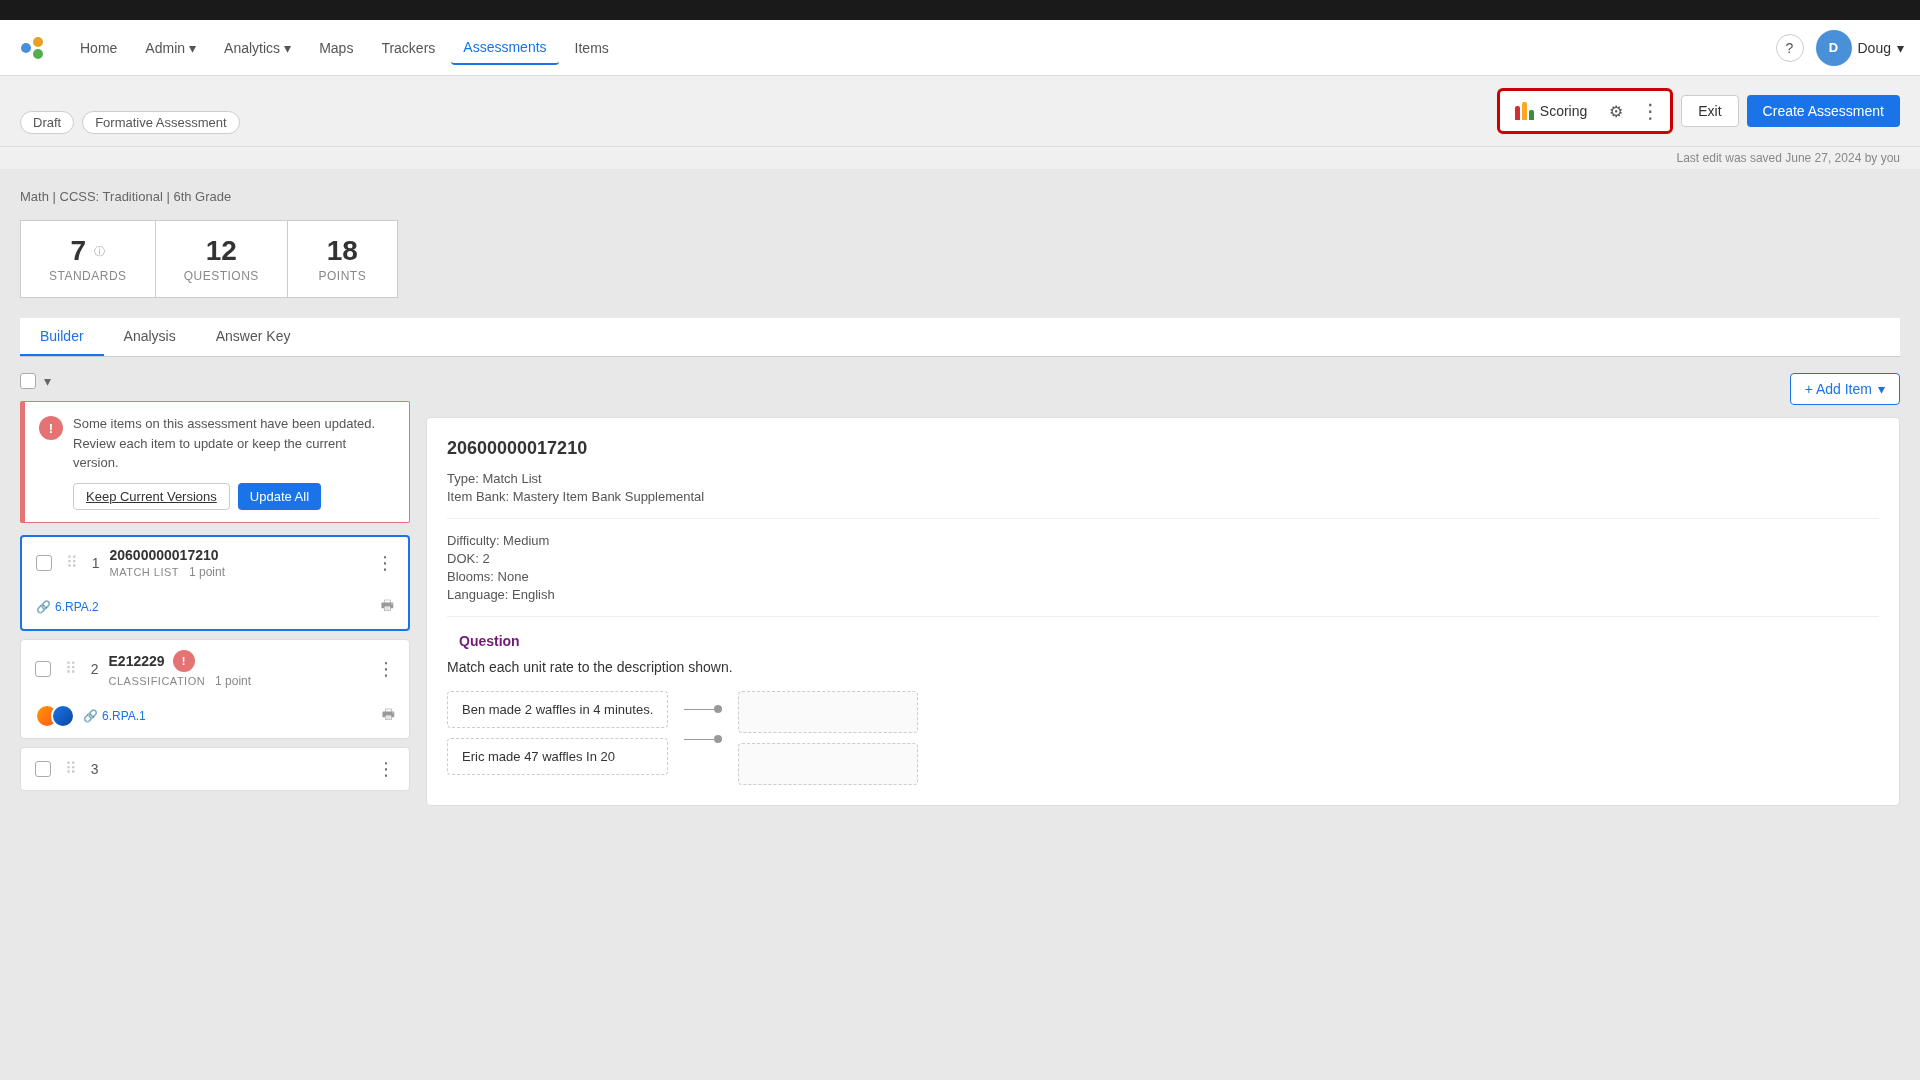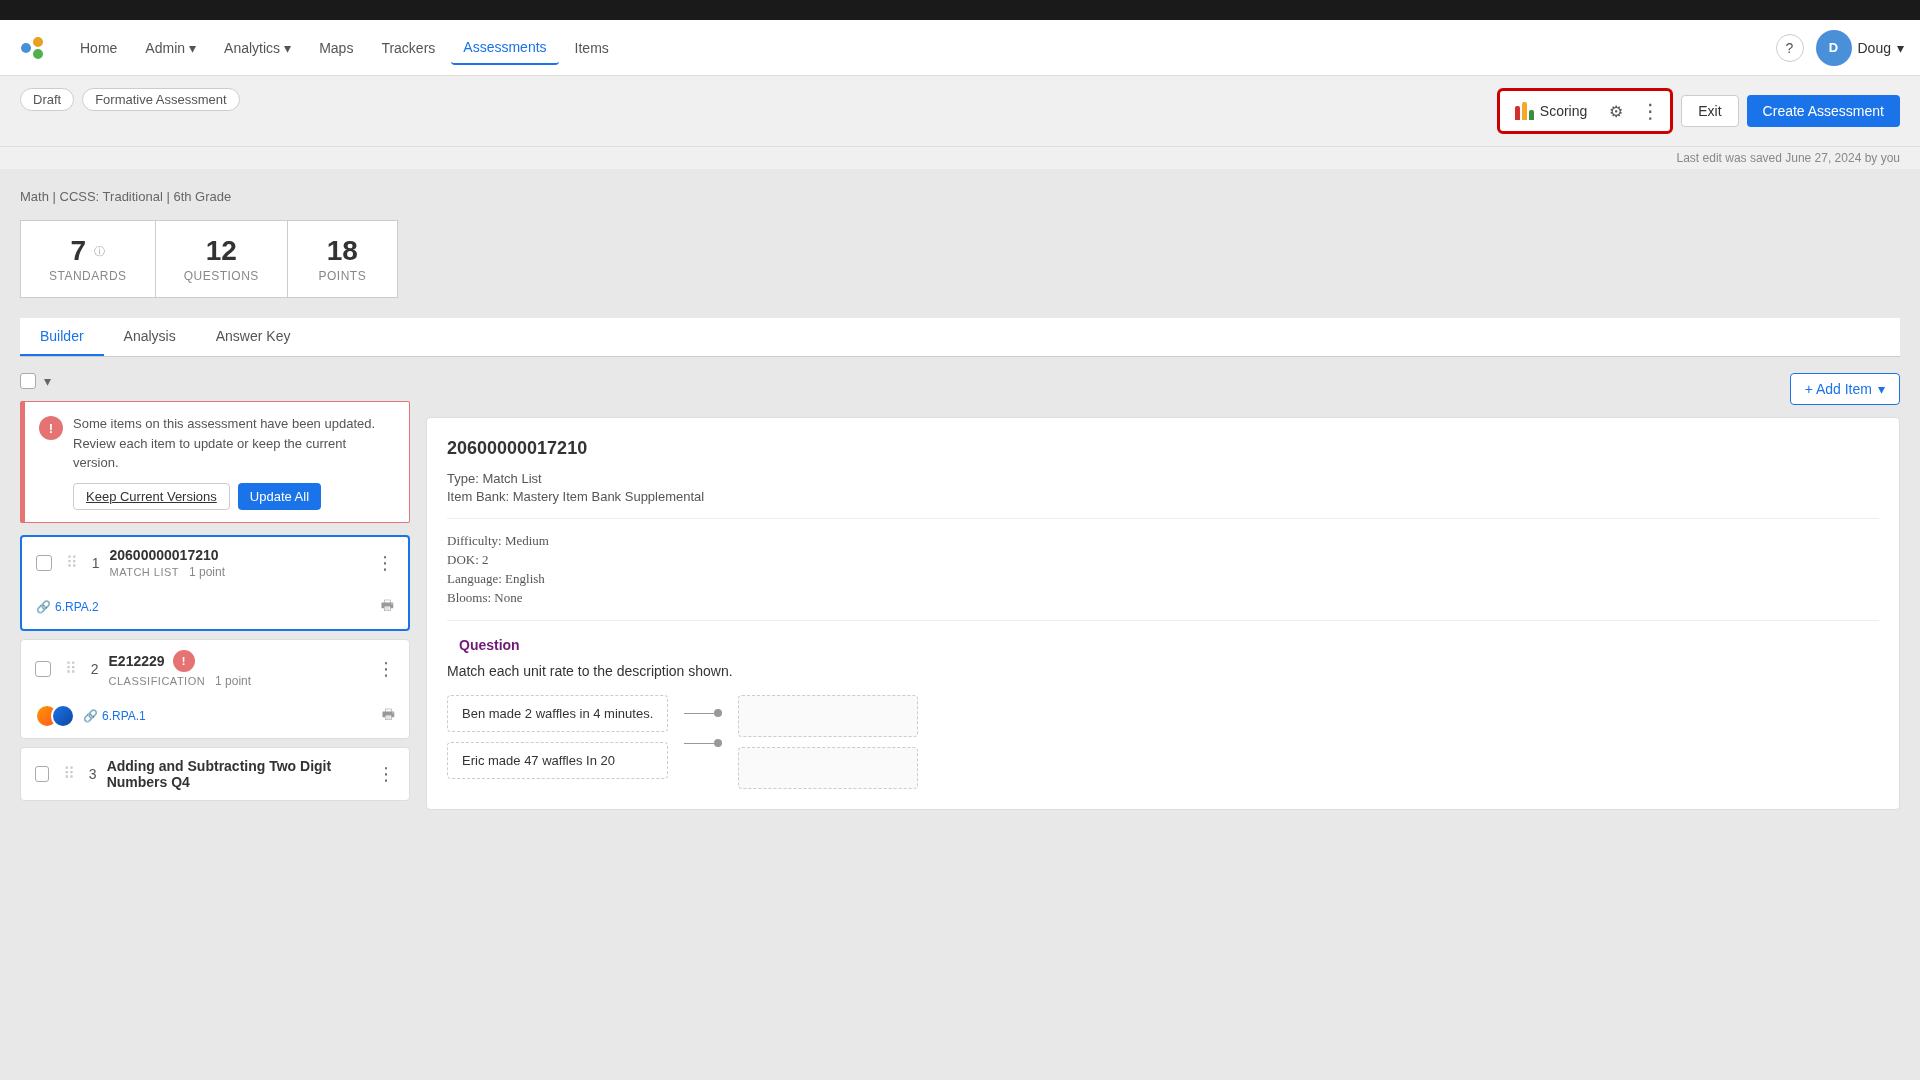--- a/index.html
+++ b/index.html
@@ -15,21 +15,21 @@
     .nav-links { display: flex; align-items: center; gap: 4px; flex: 1; }
     .nav-link { padding: 8px 12px; color: #555; cursor: pointer; font-size: 14px; border-radius: 4px; }
     .nav-link.active { color: #1a73e8; border-bottom: 2px solid #1a73e8; font-weight: 500; }
     .nav-link-dropdown { display: flex; align-items: center; gap: 4px; }
     .nav-right { display: flex; align-items: center; gap: 12px; margin-left: auto; }
     .nav-help { width: 28px; height: 28px; border-radius: 50%; border: 1px solid #ccc; display: flex; align-items: center; justify-content: center; cursor: pointer; color: #555; font-size: 14px; }
     .nav-user { display: flex; align-items: center; gap: 6px; cursor: pointer; font-size: 14px; color: #333; font-weight: 500; }
     .nav-avatar { width: 36px; height: 36px; border-radius: 50%; background: #4a90d9; color: #fff; display: flex; align-items: center; justify-content: center; font-size: 13px; font-weight: 600; }
 
     
-    .assessment-toolbar { background: #f0f0f0; padding: 12px 20px; display: flex; align-items: flex-start; justify-content: space-between; border-bottom: 1px solid #ddd; }
+    .assessment-toolbar { background: #f0f0f0; padding: 12px 20px; display: flex; align-items: flex-end; justify-content: space-between; border-bottom: 1px solid #ddd; }
     .assessment-tags { display: flex; align-items: center; gap: 8px; }
     .tag { border: 1px solid #ccc; border-radius: 20px; padding: 3px 12px; font-size: 13px; color: #555; background: #fff; cursor: pointer; }
     .tag.draft { color: #555; }
     .toolbar-right { display: flex; align-items: center; gap: 8px; }
     
     
     .scoring-box { border: 3px solid #cc0000; border-radius: 6px; padding: 3px; display: flex; align-items: center; background: #fff; }
     .scoring-btn { display: flex; align-items: center; gap: 6px; padding: 6px 12px; background: #fff; border: none; cursor: pointer; font-size: 14px; color: #333; font-weight: 500; border-radius: 4px; }
     .scoring-icon { display: flex; align-items: flex-end; gap: 2px; height: 18px; }
     .scoring-bar { width: 5px; border-radius: 2px 2px 0 0; }
@@ -106,21 +106,21 @@
     
     .right-panel { flex: 1; }
     .add-item-row { display: flex; justify-content: flex-end; margin-bottom: 12px; }
     .add-item-btn { display: flex; align-items: center; gap: 6px; padding: 7px 14px; border: 1px solid #1a73e8; border-radius: 4px; background: #fff; color: #1a73e8; cursor: pointer; font-size: 14px; }
 
     
     .item-detail { background: #fff; border: 1px solid #ddd; border-radius: 4px; padding: 20px; }
     .item-id { font-size: 18px; font-weight: 600; color: #333; margin-bottom: 12px; }
     .item-meta { margin-bottom: 12px; }
     .item-meta-row { font-size: 13px; color: #555; margin-bottom: 3px; }
-    .item-attrs { margin: 12px 0; font-family: Liberation Serif, serif; }
+    .item-attrs { margin: 12px 0; }
     .item-attr { font-size: 13px; color: #555; margin-bottom: 3px; }
     .question-label { font-size: 14px; font-weight: 600; color: #701a75; margin: 16px 12px 10px; }
     .question-text { font-size: 14px; color: #333; margin-bottom: 16px; }
 
     
     .match-area { display: flex; align-items: flex-start; gap: 16px; }
     .match-col { display: flex; flex-direction: column; gap: 10px; }
     .match-item { border: 1px dashed #ccc; border-radius: 4px; padding: 10px 14px; font-size: 13px; color: #333; background: #fff; min-width: 200px; }
     .match-connector { display: flex; flex-direction: column; gap: 22px; padding-top: 14px; }
     .connector-line { display: flex; align-items: center; gap: 0; }
@@ -296,21 +296,20 @@
           <span class="print-icon">🖶</span>
         </div>
       </div>
 
       <div class="question-item">
         <div class="question-header">
           <div class="question-left">
             <div class="checkbox"></div>
             <span class="drag-handle">⠿</span>
             <span class="question-num">3</span>
-            <div class="question-id">Adding and Subtracting Two Digit Numbers Q4</div>
           </div>
           <button class="question-more">⋮</button>
         </div>
       </div>
     </div>
 
     <div class="right-panel">
       <div class="add-item-row">
         <button class="add-item-btn">
           <span>+ Add Item</span>
@@ -324,22 +323,22 @@
         <div class="item-meta">
           <div class="item-meta-row">Type: Match List</div>
           <div class="item-meta-row">Item Bank: Mastery Item Bank Supplemental</div>
         </div>
 
         <div class="divider"></div>
 
         <div class="item-attrs">
           <div class="item-attr">Difficulty: Medium</div>
           <div class="item-attr">DOK: 2</div>
+          <div class="item-attr">Blooms: None</div>
           <div class="item-attr">Language: English</div>
-          <div class="item-attr">Blooms: None</div>
         </div>
 
         <div class="divider"></div>
 
         <div class="question-label">Question</div>
         <div class="question-text">Match each unit rate to the description shown.</div>
 
         <div class="match-area">
           <div class="match-col">
             <div class="match-item">Ben made 2 waffles in 4 minutes.</div>

